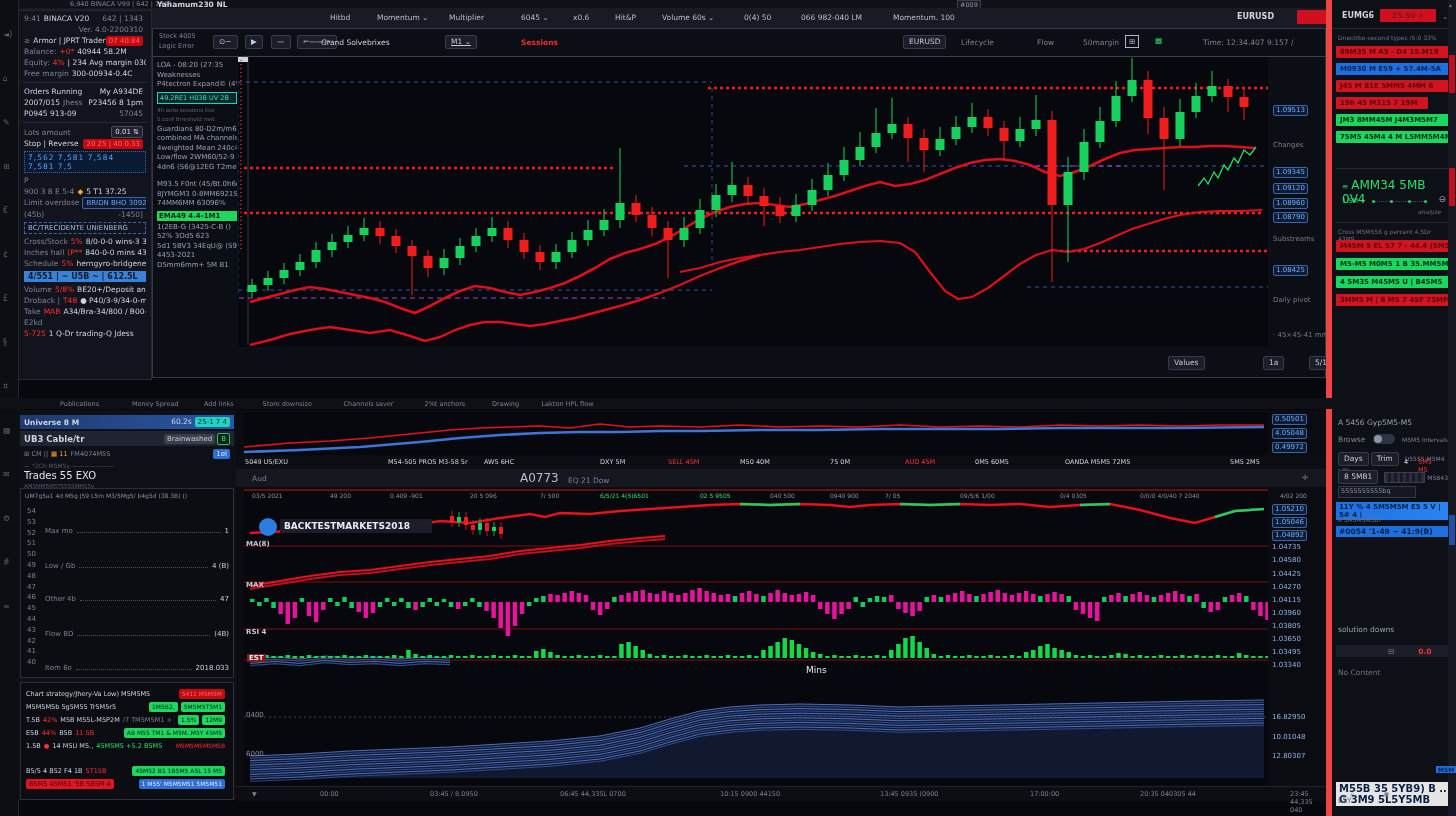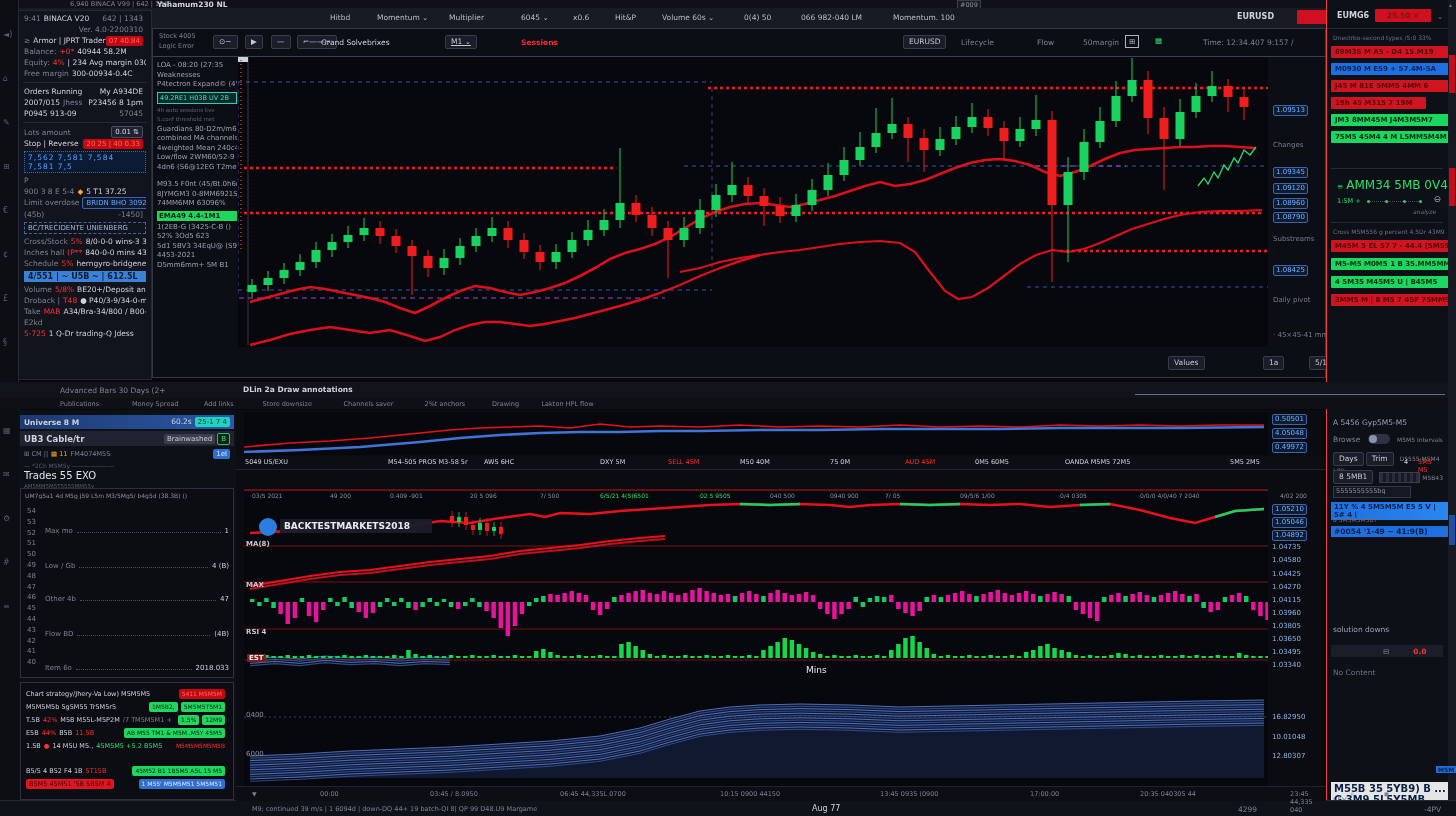--- a/index.html
+++ b/index.html
@@ -211,21 +211,21 @@
       <div class="tag box" style="left: 1120px; top: 183px;">1.08790</div>
       <div class="tag" style="left: 1120px; top: 206px; color: rgb(118, 123, 142);">Substreams</div>
       <div class="tag box" style="left: 1120px; top: 236px;">1.08425</div>
       <div class="tag" style="left: 1120px; top: 267px; color: rgb(118, 123, 142);">Daily pivot</div>
       <div class="tag" style="left: 1120px; top: 302px; color: rgb(118, 123, 142);">· 45×45-41 mm</div>
       <span class="ab c-w" style="left: 88px; top: 292px; font-weight: bold; font-size: 8px;">MA21 B400 B2u</span>
       <span class="tbtn ab" style="left: 1015px; top: 327px;">Values</span>
       <span class="tbtn ab" style="left: 1110px; top: 327px;">1a</span>
       <span class="tbtn ab" style="left: 1156px; top: 327px;">5/1Pw</span>
     </div>
-  <div class="ab" id="rpanel" style="left:1326px;top:0;width:122px;height:816px;background:#0e1017;border-left:1px solid #ef4444;box-sizing:border-box;">
+  <div class="ab" id="rpanel" style="left:1326px;top:0;width:122px;height:816px;background:#0e1017;border-left:6px solid #ef4444;box-sizing:border-box;">
       <div class="ab" style="left: 0px; top: 8px; width: 122px; height: 20px; border-bottom: 1px solid rgb(38, 40, 52);">
         <span class="ab c-w" style="left: 10px; top: 3px; font-weight: bold; font-size: 8px;">EUMG6</span>
         <span class="ab" style="left: 48px; top: 1px; width: 56px; text-align: center; background: rgb(208, 16, 32); color: rgb(126, 19, 24); font-weight: bold; line-height: 13px; border-radius: 1px;">25.50 ×</span>
         <span class="ab c-g" style="left: 110px; top: 4px;">⌄</span>
       </div>
       <div class="ab" style="left: 6px; top: 34px; font-size: 6px; color: rgb(107, 112, 130);">Dnestrbo-second types /5:0 33%</div>
       <div class="rrow red" style="position: absolute; left: 4px; top: 46px; width: 92%; margin: 0px;">89M35 M A5 - D4 15.M19</div>
       <div class="rrow blue" style="position: absolute; left: 4px; top: 63px; width: 92%; margin: 0px;">M0930 M E59 + 57.4M-5A</div>
       <div class="rrow red" style="position: absolute; left: 4px; top: 80px; width: 92%; margin: 0px;">J45 M 81E 5MM5 4MM 6</div>
       <div class="rrow red" style="position: absolute; left: 4px; top: 97px; width: 72%; margin: 0px;">19h 45 M315 7 19M</div>
@@ -275,25 +275,20 @@
         <div class="ab" style="left: 4px; top: 372px; width: 112px; background: #e5e5e5; color: rgb(8, 32, 68); font-weight: bold; font-size: 10px; padding: 1px 3px;">M55B 35 5YB9) B ...  G 3M9 5L5Y5MB</div>
         <div class="ab" style="left: 6px; top: 386px; color: rgb(107, 112, 130);">L5Y</div>
       </div>
     </div>
   <div class="ab" id="scrollbar" style="left:1448px;top:0;width:8px;height:816px;background:#171922;">
       <span class="ab" style="left: 1px; top: 1px; font-size: 6px; color: rgb(107, 112, 130);">▴</span>
       <div class="ab" style="left: 1px; top: 55px; width: 6px; height: 38px; background: rgb(192, 16, 32);"></div>
       <div class="ab" style="left: 1px; top: 168px; width: 6px; height: 38px; background: rgb(192, 16, 32);"></div>
       <div class="ab" style="left: 1px; top: 515px; width: 6px; height: 30px; background: rgb(31, 79, 158);"></div>
     </div>
-  <div class="ab" id="midbar" style="left:0;top:382px;width:1448px;height:16px;background:#12141c;">
-    <span class="ab c-g" style="left:60px;top:4px;">Advanced Bars 30 Days (2+</span>
-    <span class="ab c-w" style="left:243px;top:3px;font-weight:bold;">DLin 2a Draw annotations</span>
-    <span class="ab" style="left:1135px;top:12px;width:310px;border-top:1px solid #6a6e7e;"></span>
-  </div>
   <div class="ab" id="midmenu" style="left:0;top:398px;width:1448px;height:11px;background:#0e1016;">
       <span class="ab c-g" style="left: 60px; top: 2px; font-size: 6.5px;">Publications</span>
       <span class="ab c-g" style="left: 132px; top: 2px; font-size: 6.5px;">Money Spread</span>
       <span class="ab c-g" style="left: 204px; top: 2px; font-size: 6.5px;">Add links</span>
       <span class="ab c-g" style="left: 262.5px; top: 2px; font-size: 6.5px;">Store downsize</span>
       <span class="ab c-g" style="left: 343.5px; top: 2px; font-size: 6.5px;">Channels saver</span>
       <span class="ab c-g" style="left: 424.5px; top: 2px; font-size: 6.5px;">2%t anchors</span>
       <span class="ab c-g" style="left: 492px; top: 2px; font-size: 6.5px;">Drawing</span>
       <span class="ab c-g" style="left: 541.5px; top: 2px; font-size: 6.5px;">Lakton HPL flow</span>
     </div>
@@ -381,26 +376,20 @@
           <div style="white-space: nowrap; overflow: hidden;"><span class="sp c-w" style="font-size: 6.5px;">B5/5 4 B52 F4 1B</span><span class="sp c-r" style="font-size: 6.5px;">5T15B</span></div>
           <div style="white-space: nowrap;"><span class="sp bx xg" style="font-size: 6px;">45M52 B1 1B5M5 A5L 15 M5</span></div>
         </div>
         <div class="wrow" style="min-height: 13px;">
           <div style="white-space: nowrap; overflow: hidden;"><span class="sp bx xr2" style="font-size: 6.5px;">B5M5 45M51 '5B 5B5M 4</span></div>
           <div style="white-space: nowrap;"><span class="sp bx xb" style="font-size: 6px;">1 M55' M5M5M51 5M5M51</span></div>
         </div>
       </div>
     </div>
   <div class="ab" id="bcpanel" style="left:236px;top:410px;width:1090px;height:390px;background:#0a0c12;"></div>
-  <div class="ab" id="statusbar" style="left:0;top:800px;width:1456px;height:16px;background:#10121a;border-top:1px solid #262834;">
-    <span class="ab c-g" style="left:252px;top:4px;font-size:6.5px;">M9;  continued 39 m/s  |  1 6094d  |  down-DQ 44+ 19 batch-QI 8| QP 99  D48.U9 Margame</span>
-    <span class="ab c-w" style="left:812px;top:3px;font-size:8px;">Aug 77</span>
-    <span class="ab c-g" style="left:1238px;top:4px;">4299</span>
-    <span class="ab c-g" style="left:1424px;top:4px;">-4PV</span>
-  </div>
 <svg viewBox="238 57 1030 290" width="1030" height="290" style="position: absolute; left: 238px; top: 57px;">
       <rect x="238" y="57" width="1030" height="290" fill="#07080d"></rect>
       <polyline points="248,57 248,345" fill="none" stroke="#aab2c4" stroke-width="0.6" opacity="0.5"></polyline>
       <rect x="238" y="57" width="10" height="5" fill="#cfd3dd"></rect>
       <polyline points="238,82 712,82" fill="none" stroke="#3b5fb5" stroke-width="1" stroke-dasharray="4,4" opacity="0.9"></polyline>
       <polyline points="238,290 712,290" fill="none" stroke="#3b5fb5" stroke-width="1" stroke-dasharray="4,4" opacity="0.9"></polyline>
       <polyline points="684,166 1268,166" fill="none" stroke="#3b5fb5" stroke-width="1" stroke-dasharray="4,4" opacity="0.9"></polyline>
       <polyline points="1027,287 1268,287" fill="none" stroke="#3b5fb5" stroke-width="1" stroke-dasharray="4,4" opacity="0.9"></polyline>
       <polyline points="238,82 238,298" fill="none" stroke="#3b5fb5" stroke-width="1" stroke-dasharray="4,4" opacity="0.7"></polyline>
       <polyline points="712,88 712,268" fill="none" stroke="#3b5fb5" stroke-width="1" stroke-dasharray="4,4" opacity="0.7"></polyline>
@@ -557,20 +546,26 @@
       <span class="ab c-w" style="left: 364px; top: 2px; font-size: 6.5px;">DXY 5M</span>
       <span class="ab c-r" style="left: 432px; top: 2px; font-size: 6.5px;">SELL 45M</span>
       <span class="ab c-w" style="left: 504px; top: 2px; font-size: 6.5px;">M50 40M</span>
       <span class="ab c-w" style="left: 594px; top: 2px; font-size: 6.5px;">75 0M</span>
       <span class="ab c-r" style="left: 669px; top: 2px; font-size: 6.5px;">AUD 45M</span>
       <span class="ab c-w" style="left: 739px; top: 2px; font-size: 6.5px;">0M5 60M5</span>
       <span class="ab c-w" style="left: 829px; top: 2px; font-size: 6.5px;">OANDA M5M5 72M5</span>
       <span class="ab c-w" style="left: 994px; top: 2px; font-size: 6.5px;">5M5 2M5</span>
       <span class="ab c-w" style="left: 1168px; top: 2px; font-size: 6.5px;">4</span>
       <span class="ab c-r" style="left: 1182px; top: 2px; font-size: 6.5px;">5M5 M5</span>
+    </div>
+    <div class="ab" style="left: 236px; top: 469px; width: 1090px; height: 18px; background: rgb(21, 23, 31);">
+      <span class="ab c-g" style="left: 16px; top: 5px;">Aud</span>
+      <span class="ab" style="left: 284px; top: 2px; font-size: 12px; color: rgb(185, 189, 201);">A0773</span>
+      <span class="ab c-g" style="left: 332px; top: 7px;">EQ 21 Dow</span>
+      <span class="ab c-g" style="left: 1066px; top: 4px;">✛</span>
     </div>
     <svg viewBox="244 488 1024 298" width="1024" height="298" style="position: absolute; left: 244px; top: 488px;">
       <rect x="244" y="488" width="1024" height="298" fill="#07080d"></rect>
       <polyline points="244,490 1268,490" fill="none" stroke="#8a1212" stroke-width="1.4"></polyline>
       <polyline points="244,546 1268,546" fill="none" stroke="#7a1010" stroke-width="1"></polyline>
       <polyline points="244,582 1268,582" fill="none" stroke="#7a1010" stroke-width="1"></polyline>
       <polyline points="244,629 1268,629" fill="none" stroke="#7a1010" stroke-width="1"></polyline>
       <polyline points="244,660 1268,660" fill="none" stroke="#7a1010" stroke-width="1"></polyline>
       <polyline points="244,717 1268,717" fill="none" stroke="#4a4f66" stroke-width="0.8" stroke-dasharray="2,3"></polyline>
       <polygon points="250,756 300,754 350,751 400,749 450,747 500,744 550,741 600,736 640,728 670,719 700,711 730,707 760,705 800,704 850,705 900,707 950,706 1000,705 1050,704 1100,703 1150,702 1200,701 1264,700 1264,778 250,778" fill="#1b2a55" opacity="0.5"></polygon>

